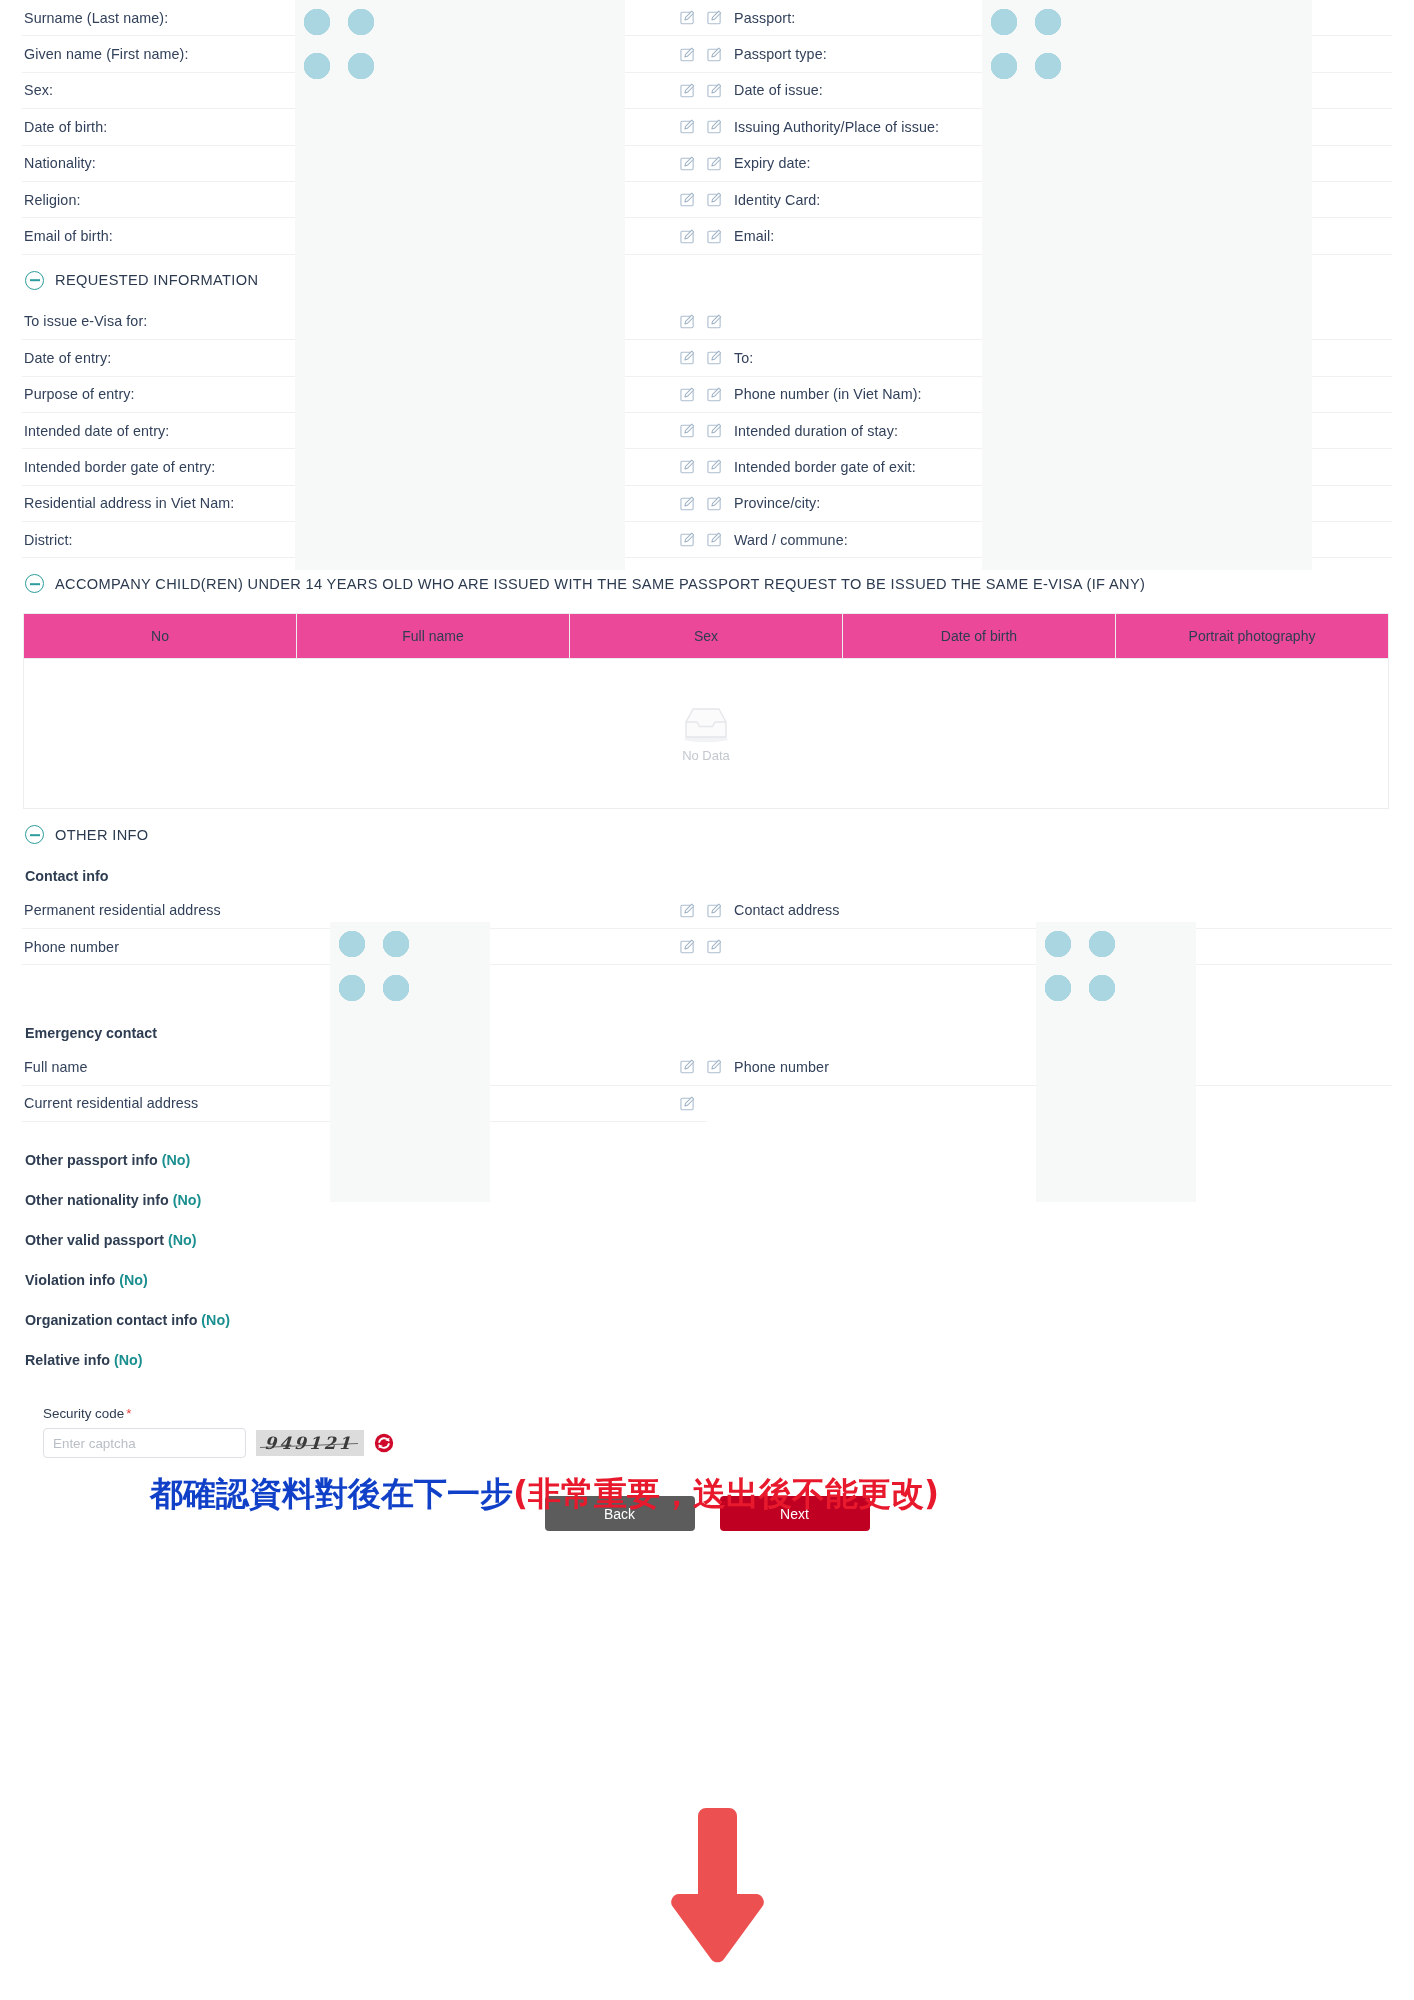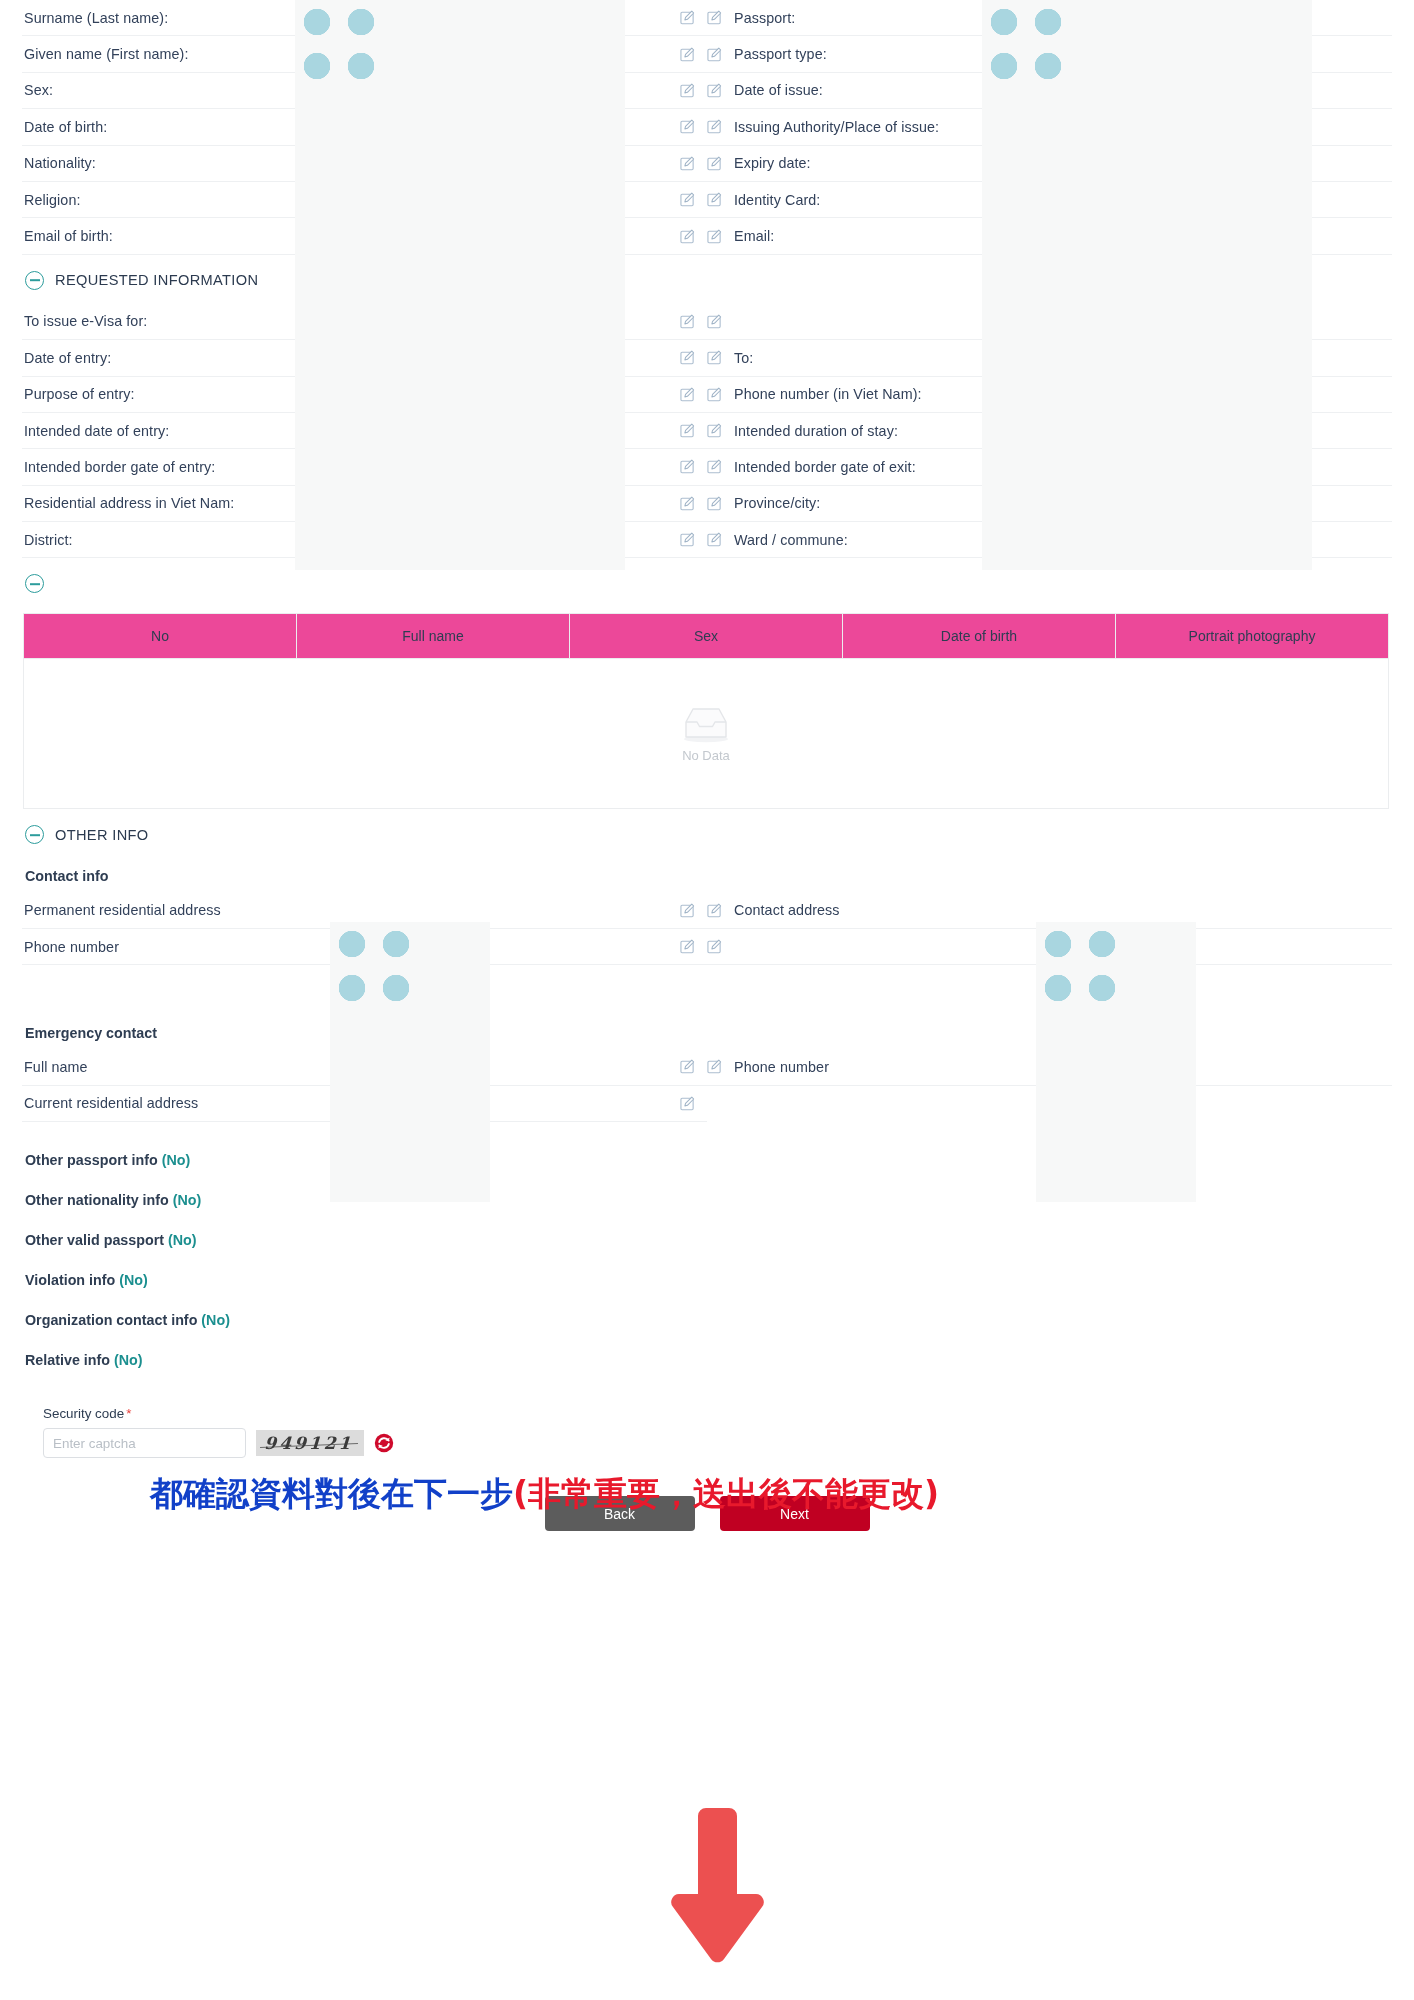--- a/index.html
+++ b/index.html
@@ -508,20 +508,21 @@
               <path d="M12.6 1.2 L14.6 3.2 L7.9 9.9 L5.2 10.6 L5.9 7.9 Z" fill="#ffffff" stroke="#8fa6bd" stroke-width="1.1" stroke-linejoin="round"></path>
             </svg>
           </span>
           <span class="lbl">Ward / commune:</span>
         </div>
       </div>
   </div>
 
   <div class="section-head">
     <span class="collapse-ico"></span>
+    <span>ACCOMPANY CHILD(REN) UNDER 14 YEARS OLD WHO ARE ISSUED WITH THE SAME PASSPORT REQUEST TO BE ISSUED THE SAME E-VISA (IF ANY)</span>
   </div>
 
   <table class="child-table">
     <thead>
       <tr id="child-head">
           <th>No</th>
           <th>Full name</th>
           <th>Sex</th>
           <th>Date of birth</th>
           <th>Portrait photography</th>

